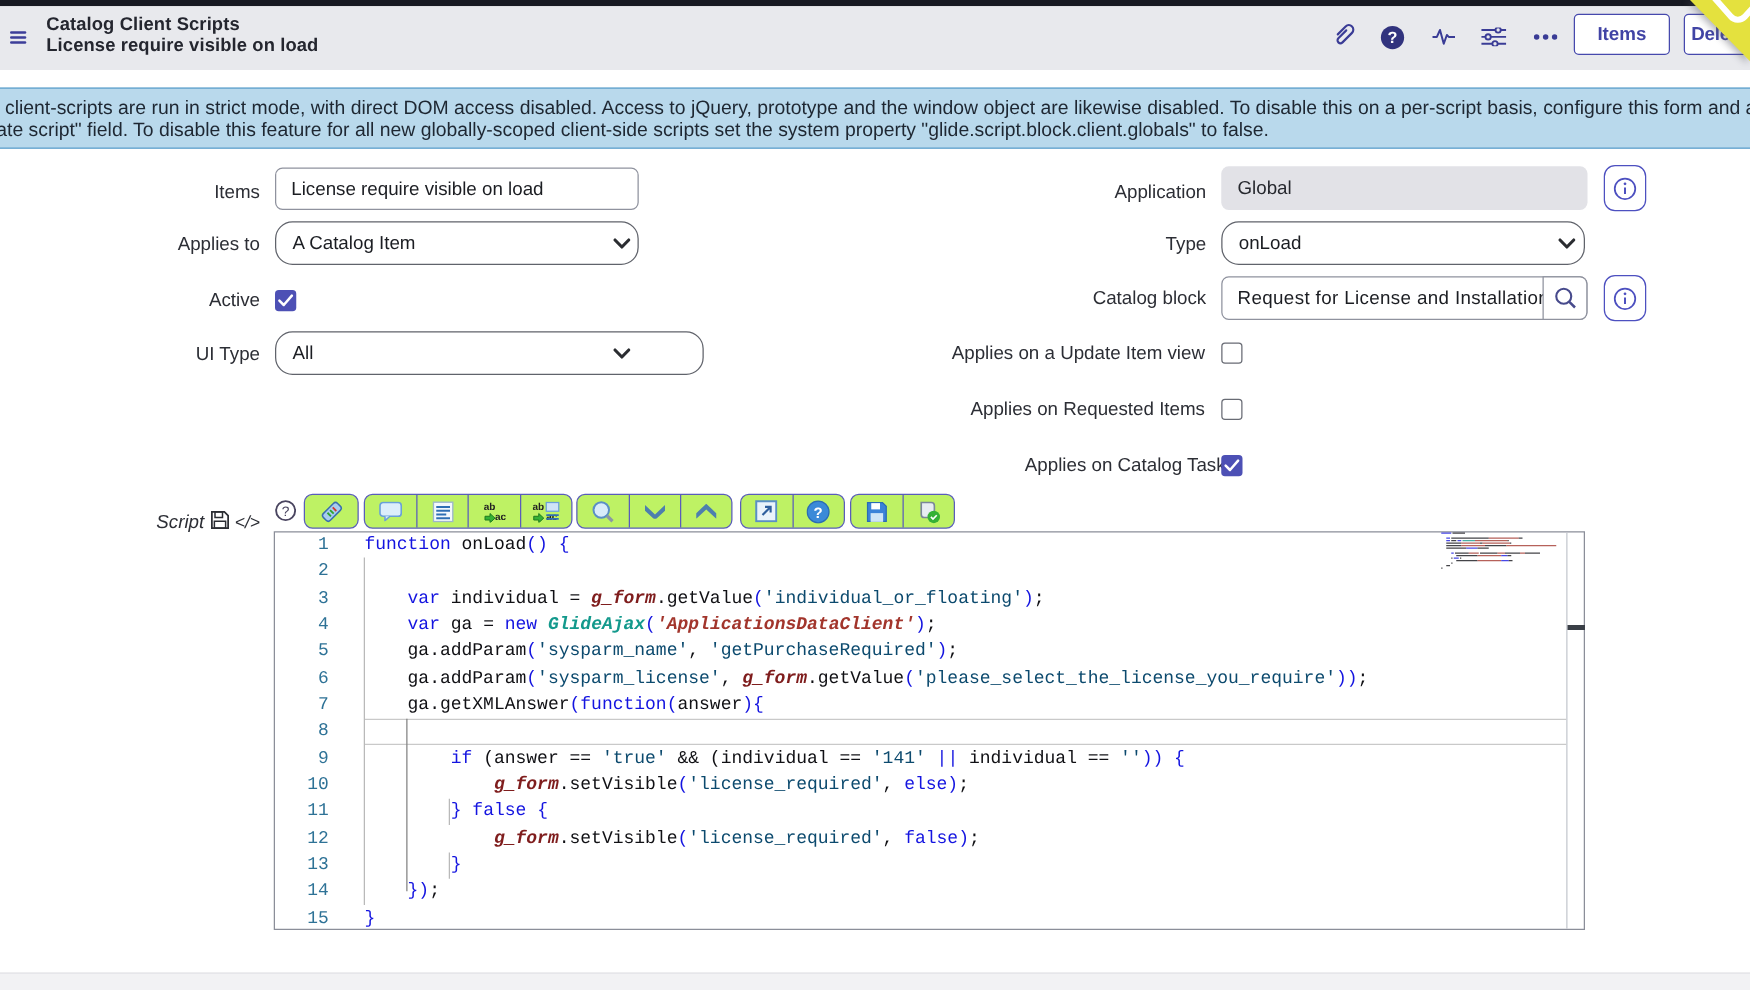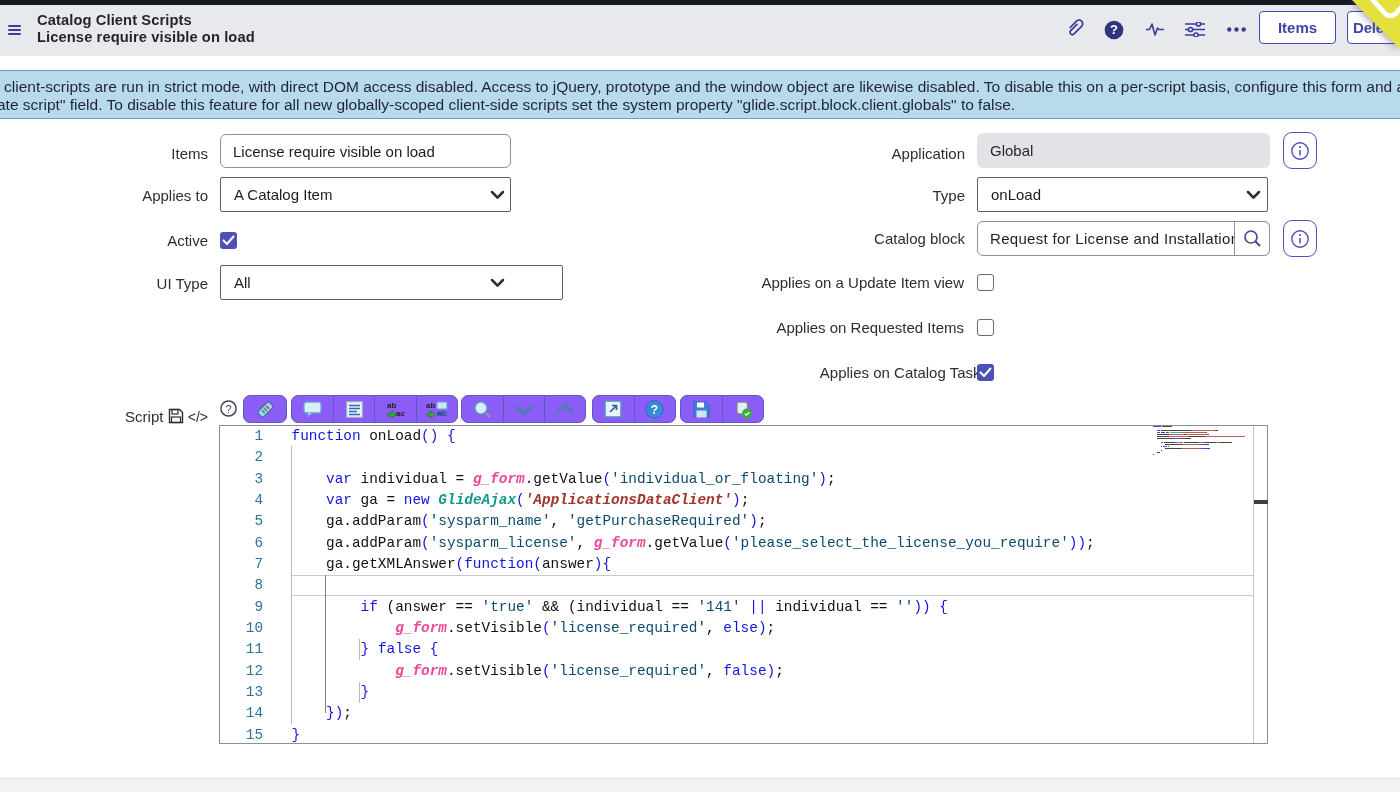--- a/index.html
+++ b/index.html
@@ -14,45 +14,45 @@
 .hbtn { position:absolute; font-size:15px; font-weight:bold; color:#4144a5; background:#fff;
   border:1px solid #4649ad; border-radius:4px; height:33px; top:11px; text-align:center; line-height:31px;}
 
 #banner { position:absolute; left:0; top:70px; width:1400px; height:49px; background:#b9d9ec;
   border-top:1px solid #5ea0cb; border-bottom:1px solid #5ea0cb; overflow:hidden; }
 #banner div { position:absolute; white-space:nowrap; font-size:15.5px; color:#1e2732; }
 
 .lbl { position:absolute; font-size:15px; color:#2c2e35; white-space:nowrap; }
 .inp { position:absolute; background:#fff; border:1px solid #8f929e; border-radius:6px;
   font-size:15px; color:#1b1d22; padding-left:12px; display:flex; align-items:center; }
-.sel { position:absolute; background:#fff; border:1.5px solid #60636b; border-radius:2px;
+.sel { position:absolute; background:#fff; border:1.5px solid #60636b; border-radius:14px;
   font-size:15px; color:#1b1d22; padding-left:13px; display:flex; align-items:center; }
 .ro  { position:absolute; background:#e2e2e7; border-radius:6px; font-size:15px; color:#26282e;
   padding-left:13px; display:flex; align-items:center; }
 .cb  { position:absolute; width:17px; height:17px; border-radius:3px; }
 .cb.off { background:#fff; border:1.5px solid #686b74; }
 .cb.on  { background:#4d50b5; }
 .info { position:absolute; width:34px; height:37px; border:1.5px solid #4d50c0; border-radius:9px;
   background:#fff; display:flex; align-items:center; justify-content:center; }
 .chev { position:absolute; }
 
-.tbox { position:absolute; top:395px; height:28px; background:#8b5cf6; border:1px solid #5a5dbb; border-radius:7px; display:flex; }
+.tbox { position:absolute; top:395px; height:28px; background:#bef264; border:1px solid #5a5dbb; border-radius:7px; display:flex; }
 .tcell { width:41.75px; height:100%; display:flex; align-items:center; justify-content:center; border-left:1px solid #5a5dbb; }
 .tcell:first-child { border-left:none; }
 
 #editor { position:absolute; left:219px; top:425px; width:1049px; height:319px;
   border:1px solid #8b8e99; background:#fff; }
 #gutter { position:absolute; left:0px; top:425.8px; width:263px; text-align:right;
   font-family:"Liberation Mono", monospace; font-size:14.3px; line-height:21.36px; color:#2e7296; }
 #code { position:absolute; left:291.5px; top:425.8px; font-family:"Liberation Mono", monospace;
   font-size:14.4px; line-height:21.36px; color:#101014; white-space:pre; }
 #code .k { color:#1414e0; }
 #code .b { color:#1414e0; }
 #code .s { color:#0c4a6e; }
-#code .g { color:#ec4899; font-weight:bold; font-style:italic; }
+#code .g { color:#7f1d1d; font-weight:bold; font-style:italic; }
 #code .t { color:#13998c; font-weight:bold; font-style:italic; }
 #code .sb { color:#a2352c; font-weight:bold; font-style:italic; }
 .guide { position:absolute; width:1px; }
 .mini { position:absolute; height:1.15px; opacity:0.78; }
 #footer { position:absolute; left:0; top:778px; width:1400px; height:14px; background:#f2f2f4; border-top:1px solid #e2e2e6; }
 </style>
 </head>
 <body>
 <div id="topstrip"></div>
 <div id="header"></div>
@@ -151,21 +151,21 @@
 <div class="lbl" style="right:436px;top:274px;">Applies on a Update Item view</div>
 <div class="cb off" style="left:977px;top:274px;"></div>
 <div class="lbl" style="right:436px;top:319px;">Applies on Requested Items</div>
 <div class="cb off" style="left:977px;top:319px;"></div>
 <div class="lbl" style="right:412px;top:364px;">Applies on Catalog Tasks</div>
 <div class="cb on" style="left:977px;top:364px;"></div>
 <svg class="abs" style="left:979px;top:367px" width="13" height="11" viewBox="0 0 13 11">
     <path d="M1.5 5.5 L5 9 L11.5 1.5" fill="none" stroke="#fff" stroke-width="2" stroke-linecap="round" stroke-linejoin="round"></path>
   </svg>
 
-<div class="lbl" style="right:1192px;top:408px;">Script <svg style="vertical-align:-2px" width="16" height="16" viewBox="0 0 16 16">
+<div class="lbl" style="right:1192px;top:408px;font-style:italic;">Script <svg style="vertical-align:-2px" width="16" height="16" viewBox="0 0 16 16">
       <path d="M1.5 1.5 h10 l3 3 v10 h-13 z" fill="none" stroke="#2b2d33" stroke-width="1.4"></path>
       <rect x="4" y="1.5" width="6" height="4.5" fill="none" stroke="#2b2d33" stroke-width="1.2"></rect>
       <rect x="3.5" y="9" width="9" height="5.5" fill="none" stroke="#2b2d33" stroke-width="1.2"></rect>
     </svg> <span style="font-size:14px;">&lt;/&gt;</span></div>
 <svg class="abs" style="left:220px;top:400px" width="17" height="17" viewBox="0 0 17 17">
     <circle cx="8.5" cy="8.5" r="7.6" fill="none" stroke="#4a4560" stroke-width="1.5"></circle>
     <text x="8.5" y="12.5" font-size="11" text-anchor="middle" fill="#4a4560" font-family="Liberation Sans">?</text>
   </svg>
 
 <div class="tbox" style="left:243px;width:44px;">

